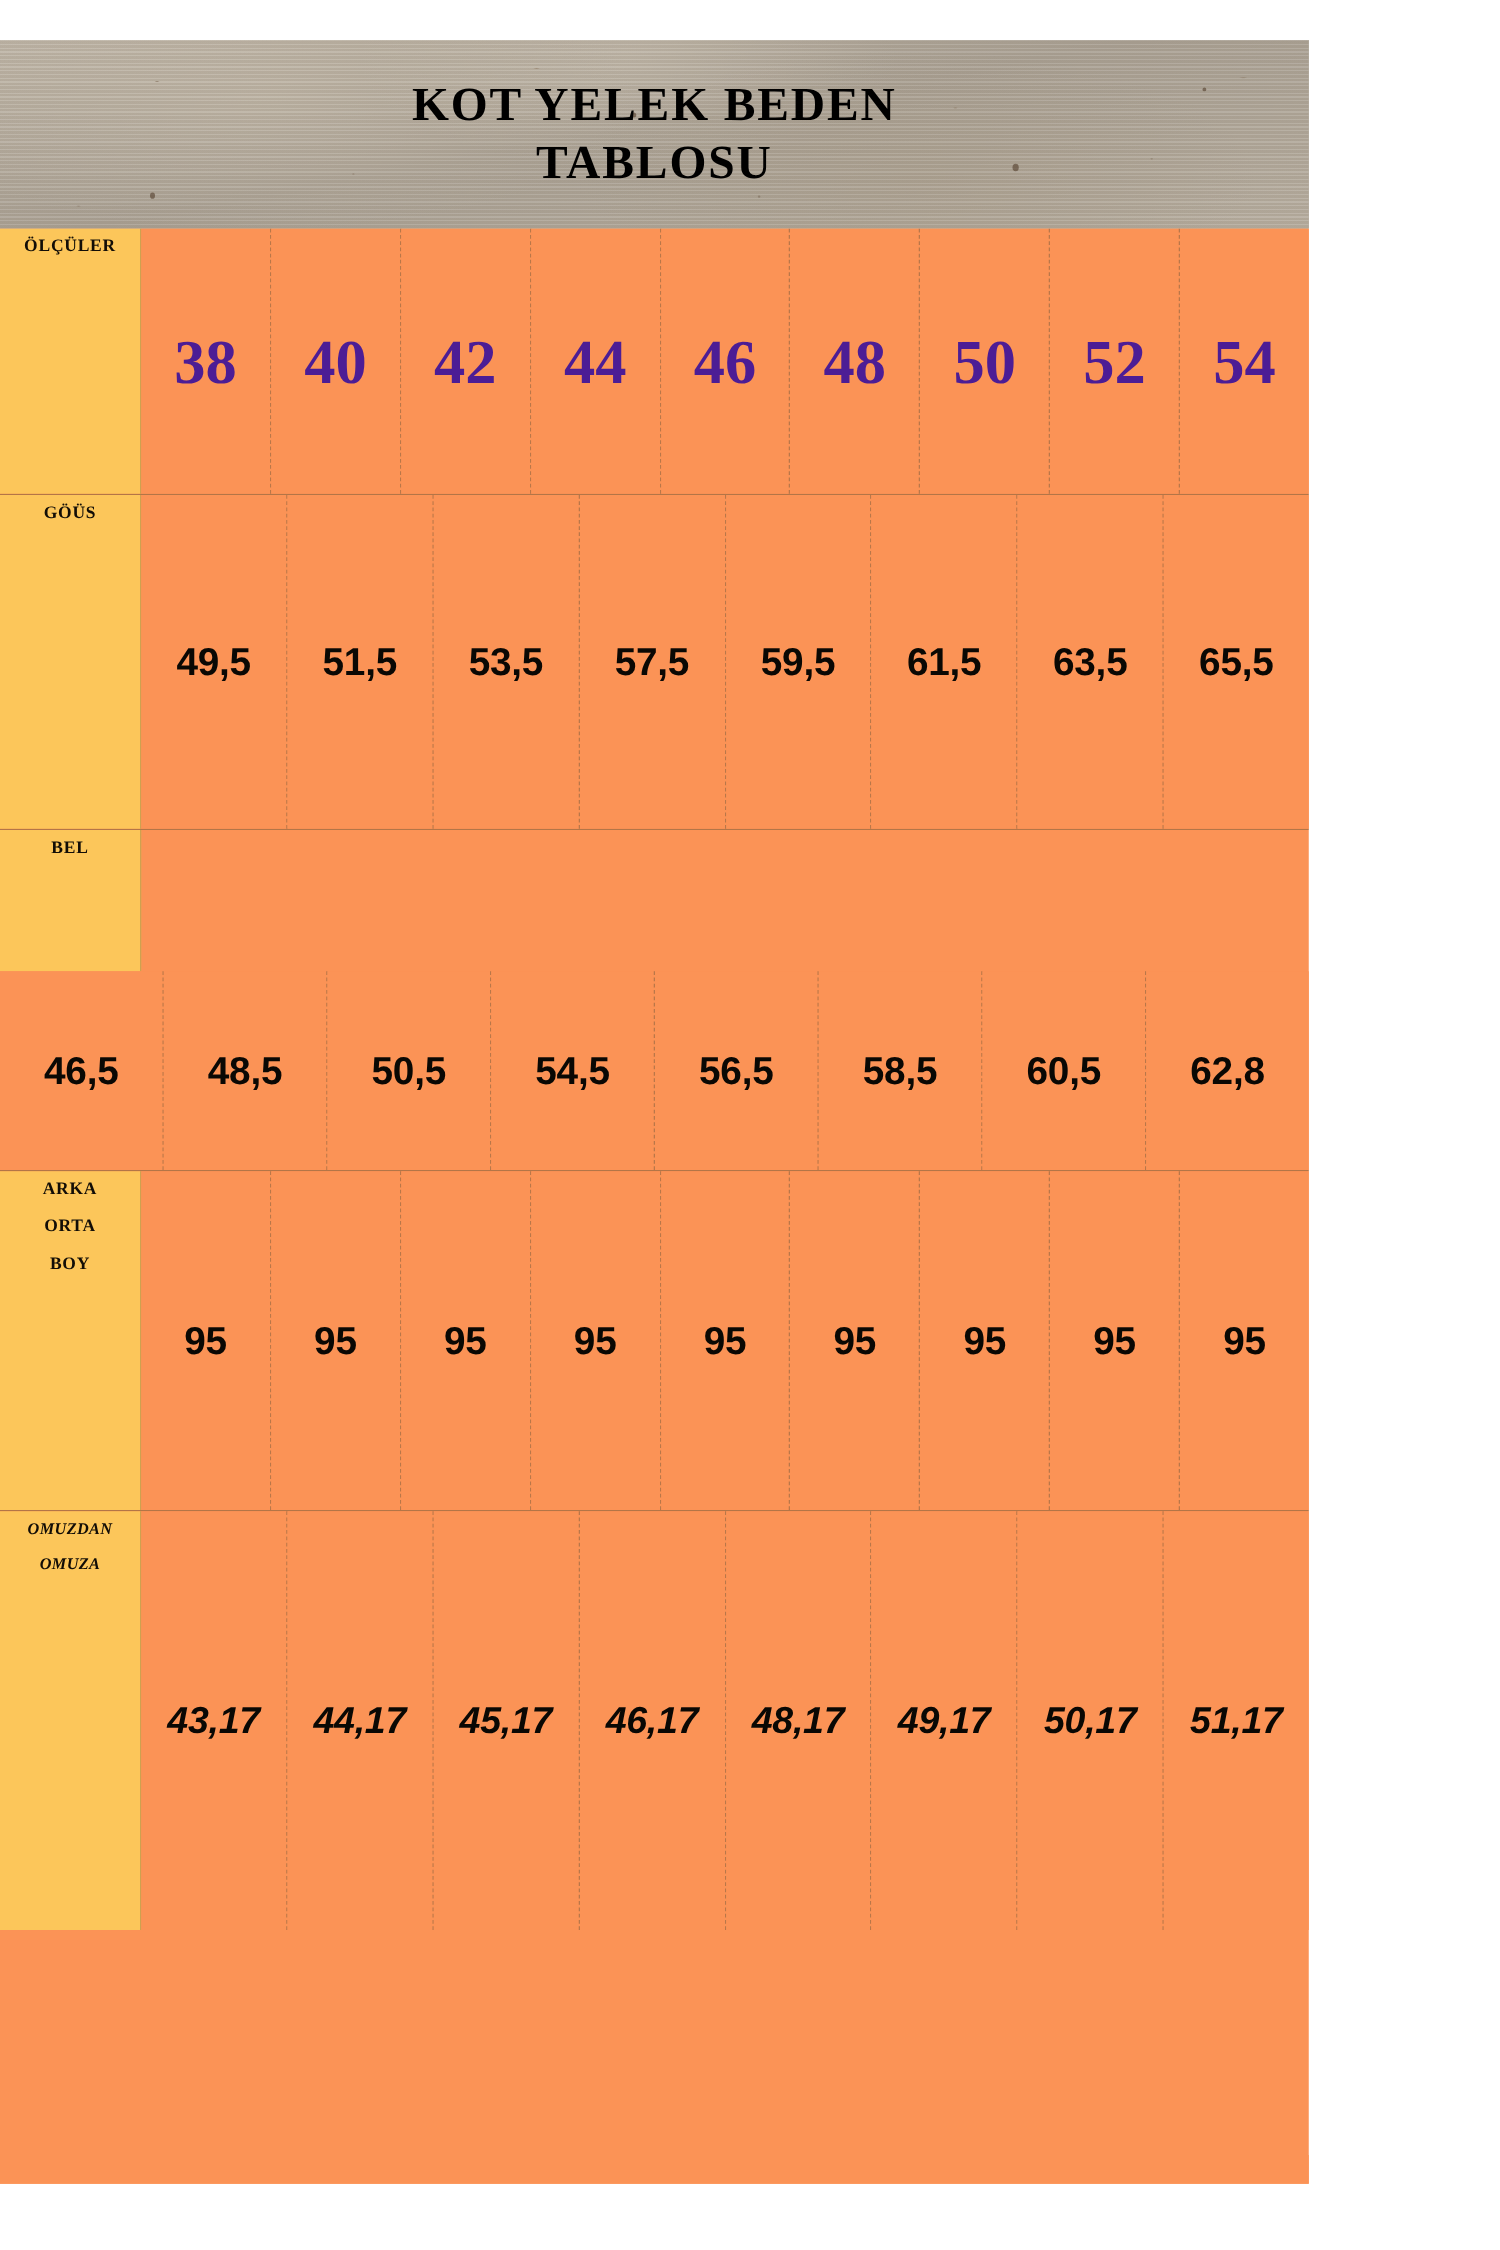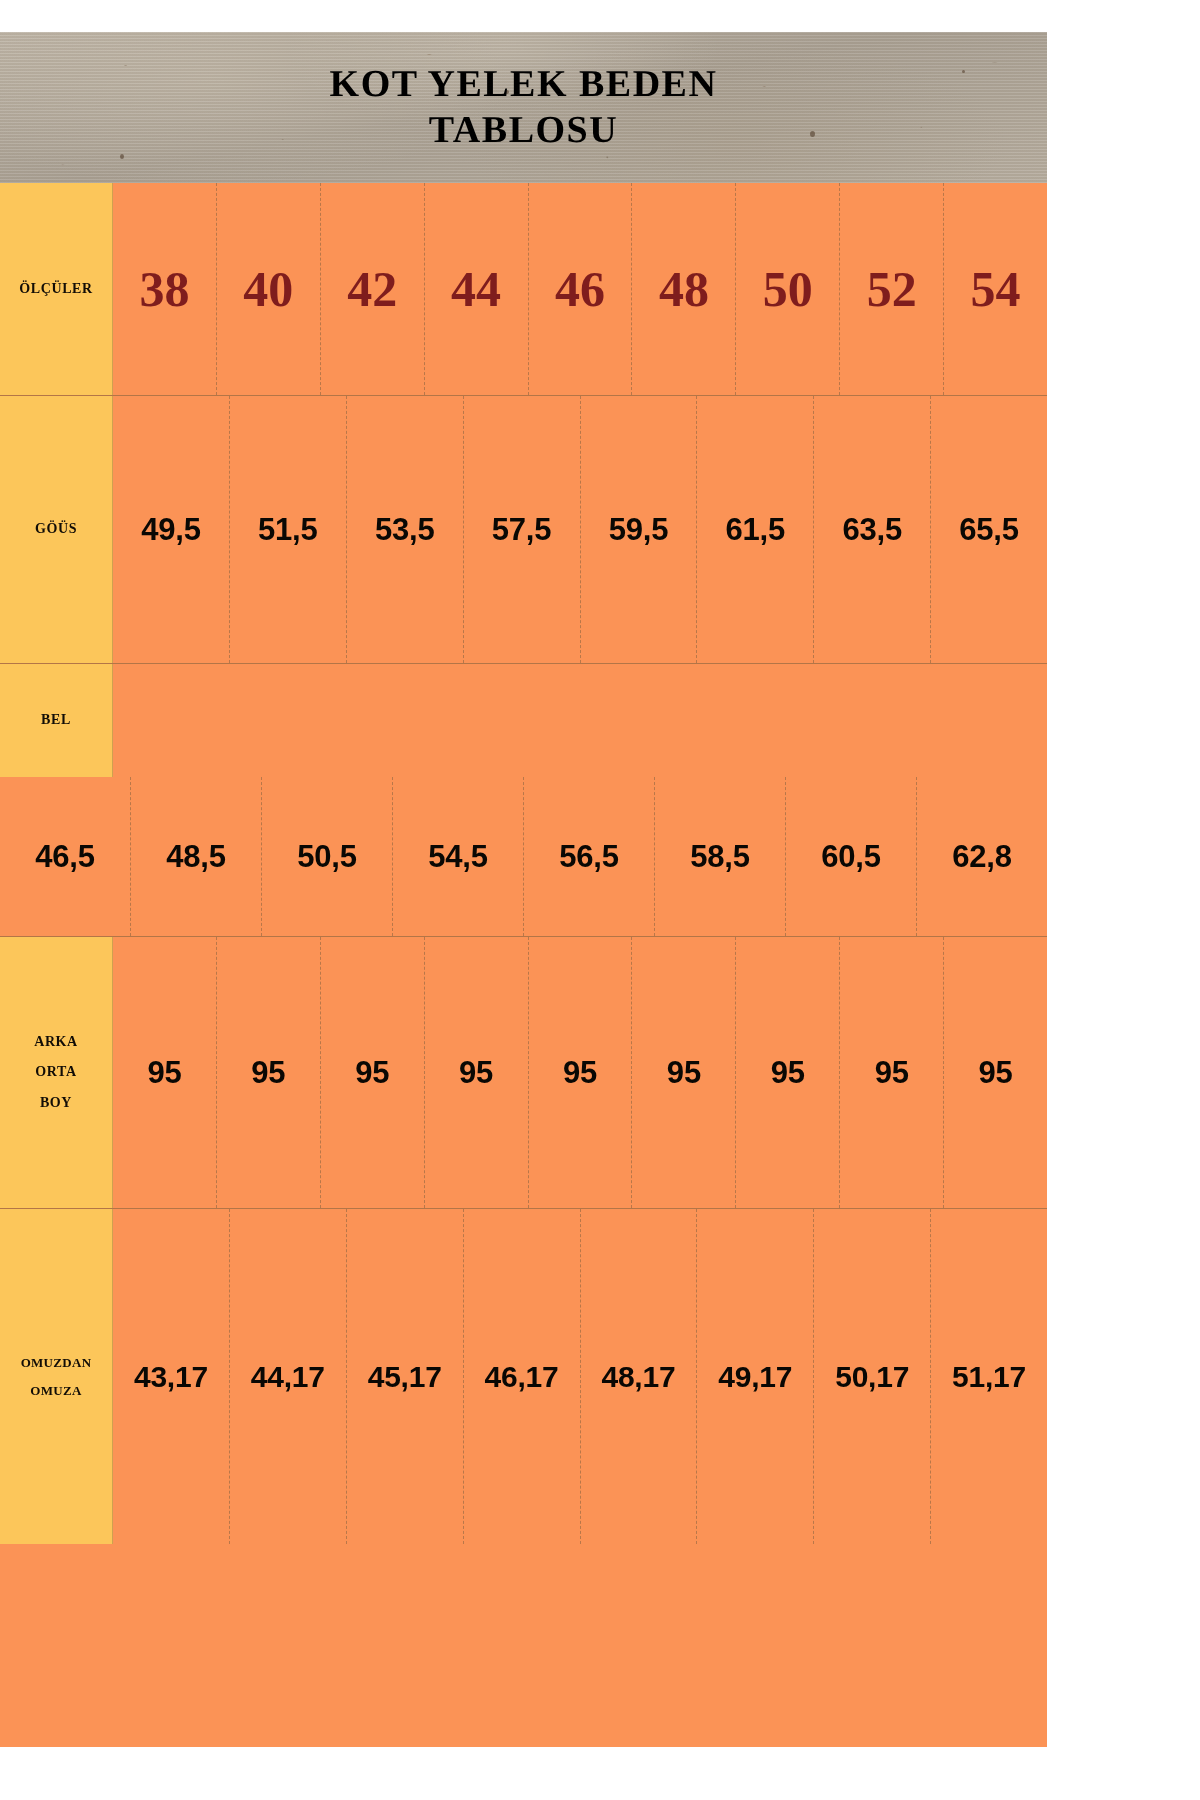--- a/index.html
+++ b/index.html
@@ -92,34 +92,34 @@
     background: #fb9356;
     display: flex;
     flex-direction: column;
   }
   .trow {
     display: flex;
     width: 100%;
     box-sizing: border-box;
     border-bottom: 1px solid rgba(120,92,60,.55);
   }
-  .trow:last-child { border-bottom: none; }
+  .trow:last-child { border-bottom: none; font-style: italic; }
 
   .trow.head   { height: 213px; }
   .trow.r0     { height: 268px; }
   .trow.r1     { height: 273px; flex-direction: column; }
   .trow.r2     { height: 272px; }
   .trow.r3     { height: 335px; }
 
   .label-cell {
     width: 113px;
     flex: 0 0 113px;
     background: #fcc65a;
     display: flex;
-    align-items: center;
+    align-items: flex-start;
     justify-content: center;
     text-align: center;
     box-sizing: border-box;
     border-right: 1px solid rgba(120,92,60,.35);
   }
   .label-txt {
     font-family: "Liberation Serif", "DejaVu Serif", serif;
     font-weight: bold;
     font-size: 14px;
     letter-spacing: .6px;
@@ -144,21 +144,21 @@
     border-right: 1px dashed rgba(120,92,60,.50);
     position: relative;
   }
   .cell:last-child { border-right: none; }
 
   .size-txt {
     font-family: "Liberation Serif", "DejaVu Serif", serif;
     font-weight: bold;
     font-size: 50px;
     letter-spacing: 0px;
-    color: #7f1d1d;
+    color: #4c1d95;
     line-height: 1;
   }
   .val-txt {
     font-family: "Liberation Sans", sans-serif;
     font-weight: bold;
     font-size: 31px;
     letter-spacing: -0.2px;
     color: #0a0804;
     line-height: 1;
   }

